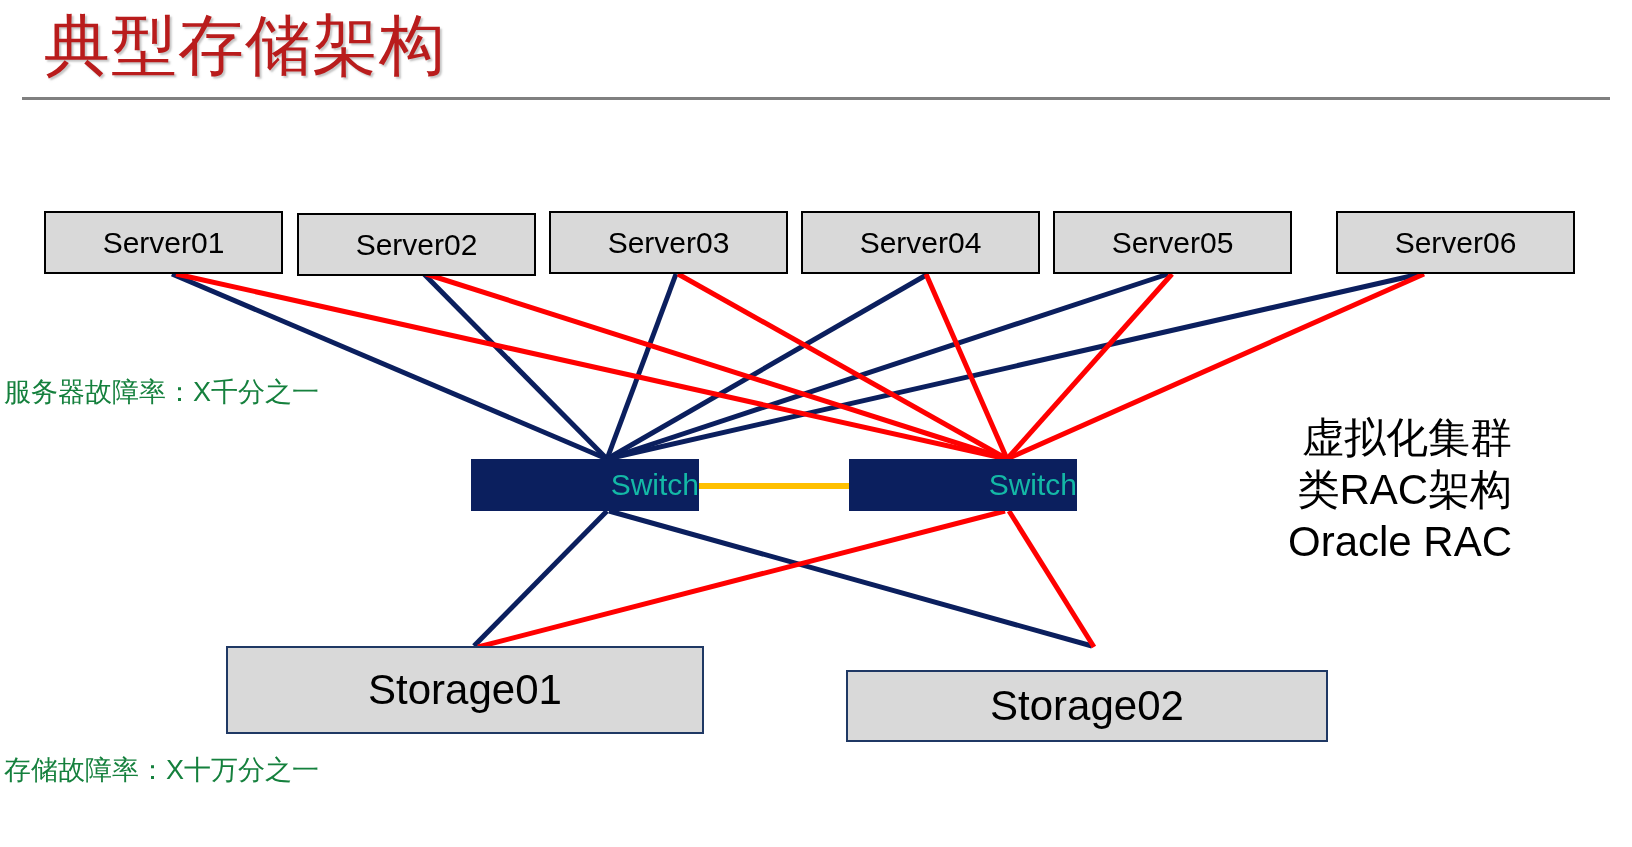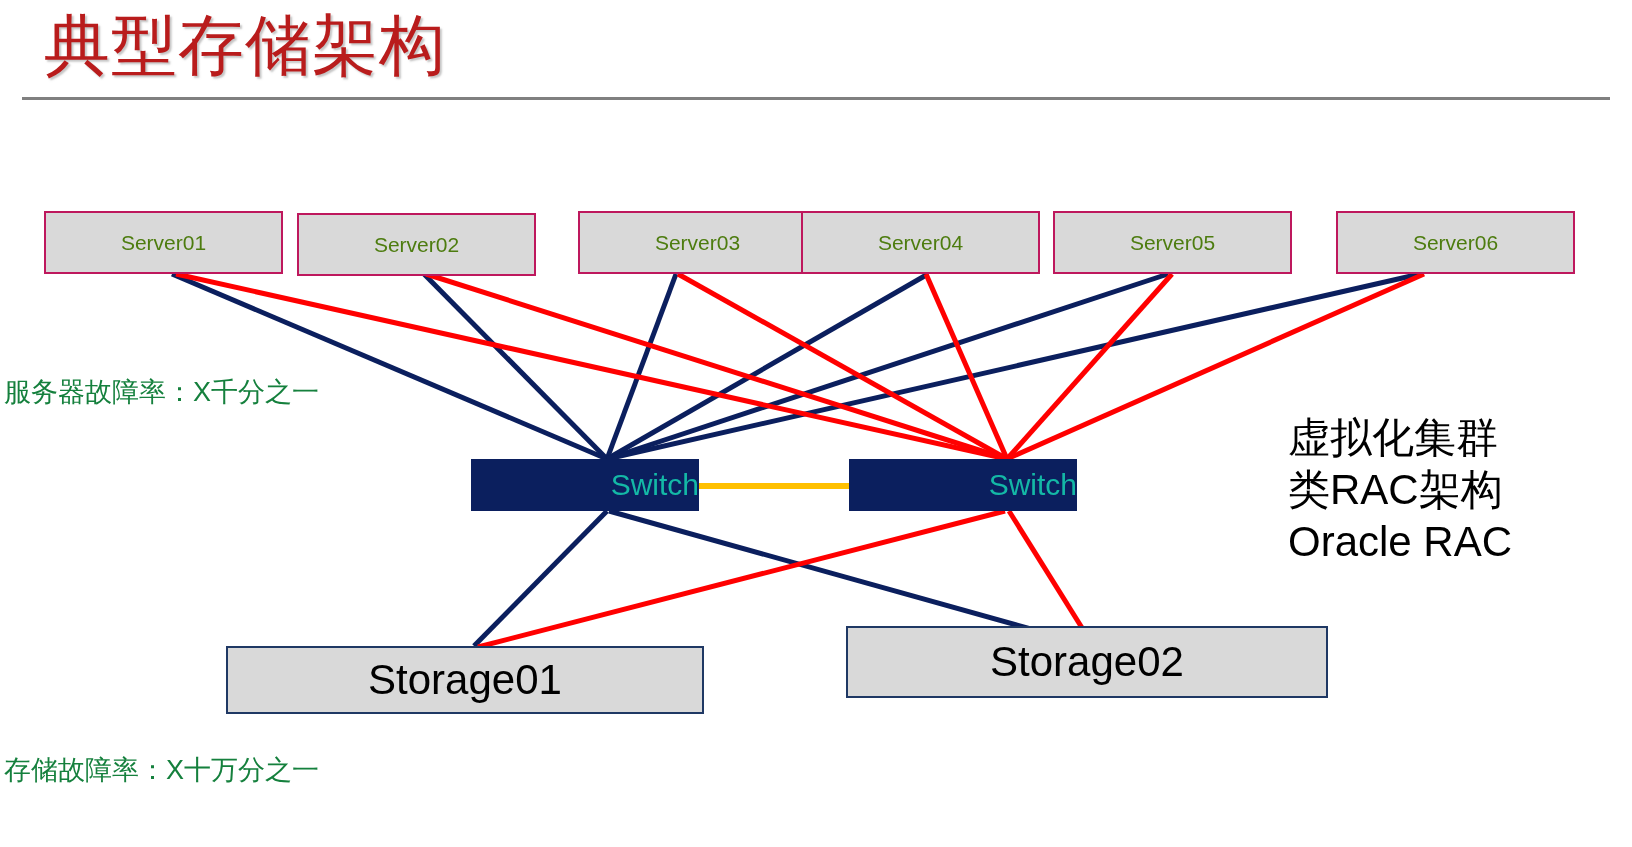--- a/index.html
+++ b/index.html
@@ -53,23 +53,23 @@
   .node {
     position: absolute;
     box-sizing: border-box;
     display: flex;
     align-items: center;
     justify-content: center;
     white-space: nowrap;
   }
   .node.server {
     background: #D9D9D9;
-    border: 2px solid #be185d;
-    color: #4d7c0f;
-    font-size: 21px;
+    border: 2px solid #000000;
+    color: #000000;
+    font-size: 30px;
     height: 63px;
   }
   .node.switch {
     background: #0B1F5E;
     border: none;
     color: #14b8a6;
     font-size: 30px;
     height: 52px;
     justify-content: flex-end;
   }
@@ -88,21 +88,21 @@
     color: #15803d;
     white-space: nowrap;
   }
   .sidenote {
     position: absolute;
     font-size: 42px;
     line-height: 52px;
     color: #000000;
     white-space: nowrap;
   }
-  .sidenote span { display: block; }
+  .sidenote span { display: block; text-align: right; }
 </style>
 </head>
 <body>
 
 <div id="slide">
 
   <div class="slide-title">典型存储架构</div>
   <div class="title-rule"></div>
 
   <svg id="links" viewBox="0 0 1632 847" preserveAspectRatio="none" aria-hidden="true">
@@ -124,44 +124,44 @@
       <line x1="1009" y1="511" x2="1094" y2="647" stroke="#FF0000" stroke-width="5" stroke-linecap="butt"></line>
       <line x1="699" y1="486" x2="849" y2="486" stroke="#FFC000" stroke-width="6" stroke-linecap="butt"></line>
     </svg>
 
   <div class="node server" id="srv0" style="left: 44px; top: 211px; width: 239px; height: 63px;">
       <span>Server01</span>
     </div>
   <div class="node server" id="srv1" style="left: 297px; top: 213px; width: 239px; height: 63px;">
       <span>Server02</span>
     </div>
-  <div class="node server" id="srv2" style="left: 549px; top: 211px; width: 239px; height: 63px; margin-left: 29px;">
+  <div class="node server" id="srv2" style="left: 549px; top: 211px; width: 239px; height: 63px;">
       <span>Server03</span>
     </div>
   <div class="node server" id="srv3" style="left: 801px; top: 211px; width: 239px; height: 63px; text-align: right;">
       <span>Server04</span>
     </div>
   <div class="node server" id="srv4" style="left: 1053px; top: 211px; width: 239px; height: 63px;">
       <span>Server05</span>
     </div>
   <div class="node server" id="srv5" style="left: 1304px; top: 211px; width: 239px; height: 63px; margin-left: 32px;">
       <span>Server06</span>
     </div>
 
   <div class="node switch" id="sw0" style="left: 471px; top: 459px; width: 228px; height: 52px;">
       <span>Switch</span>
     </div>
   <div class="node switch" id="sw1" style="left: 849px; top: 459px; width: 228px; height: 52px;">
       <span>Switch</span>
     </div>
 
-  <div class="node storage" id="st0" style="left: 226px; top: 646px; width: 478px; height: 68px;">
+  <div class="node storage" id="st0" style="left: 226px; top: 646px; width: 478px; height: 88px;">
       <span>Storage01</span>
     </div>
-  <div class="node storage" id="st1" style="left: 846px; top: 626px; width: 482px; height: 72px;">
+  <div class="node storage" id="st1" style="left: 846px; top: 670px; width: 482px; height: 72px;">
       <span>Storage02</span>
     </div>
 
   <div class="note" style="left:4px; top:374px;">服务器故障率：X千分之一</div>
   <div class="note" style="left:4px; top:752px;">存储故障率：X十万分之一</div>
 
   <div class="sidenote" style="left:1288px; top:412px;">
     <span>虚拟化集群</span>
     <span>类RAC架构</span>
     <span>Oracle RAC</span>

